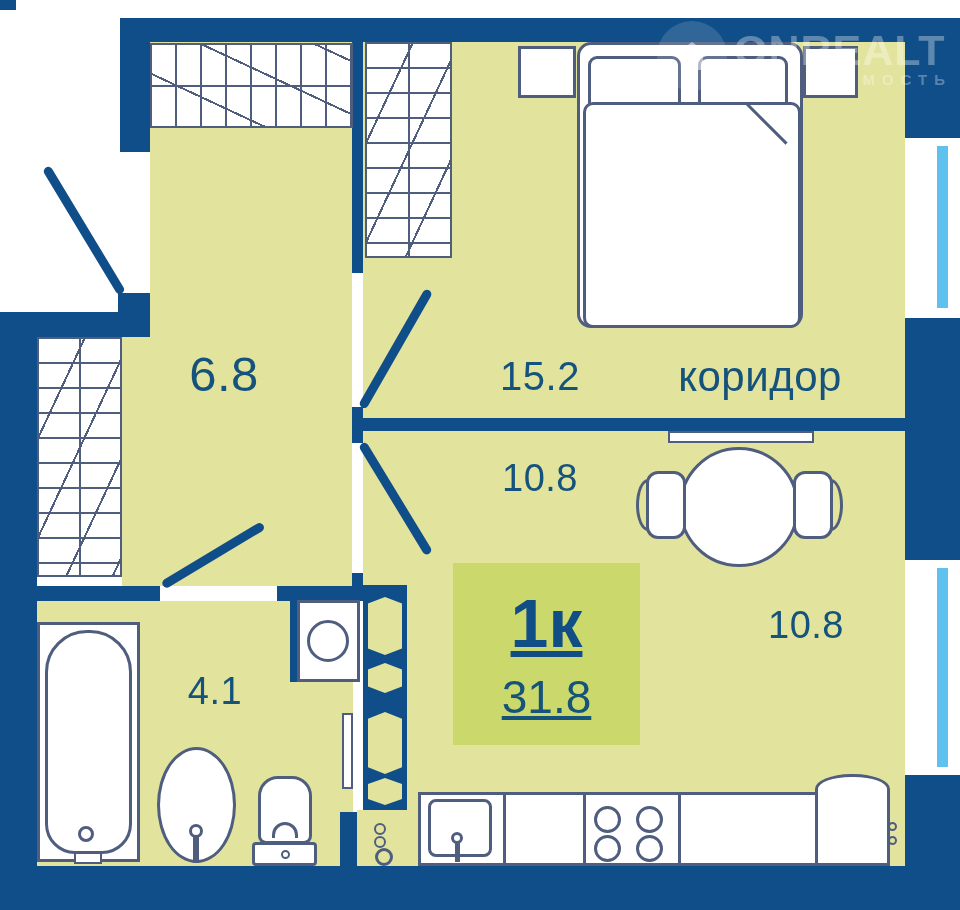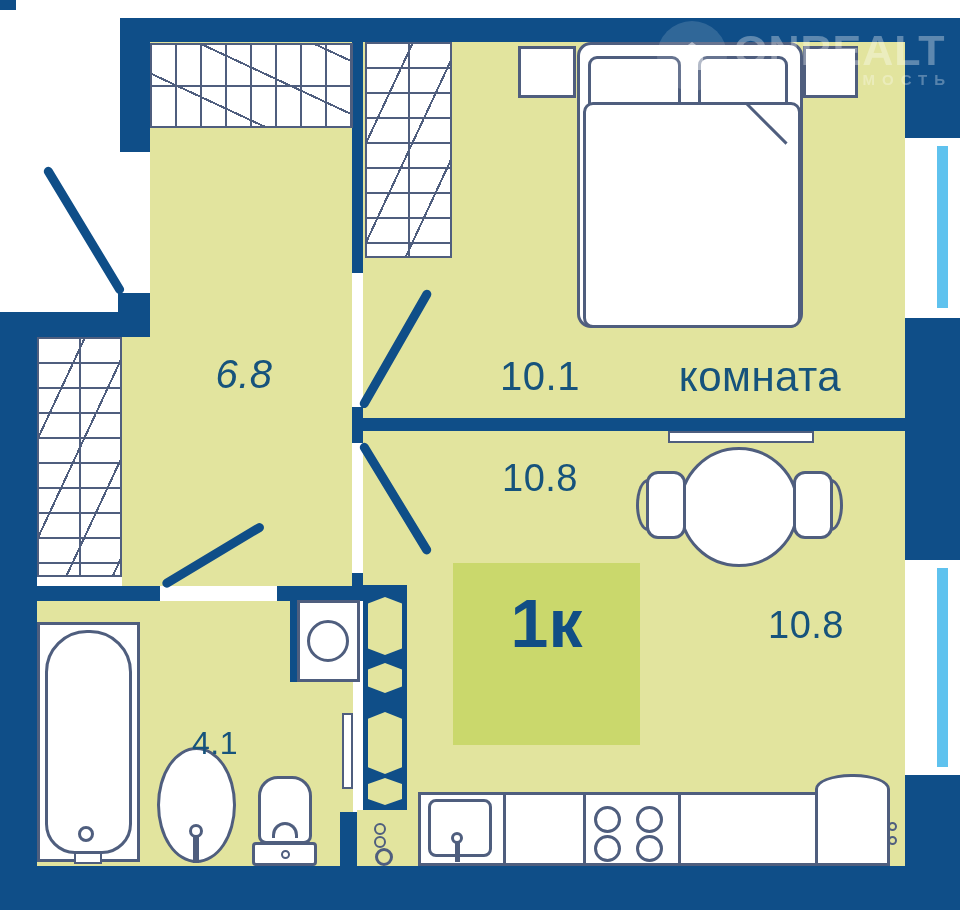--- a/index.html
+++ b/index.html
@@ -44,21 +44,21 @@
       repeating-linear-gradient(90deg, transparent 0 23px, var(--line) 23px 25px);
     background-size:auto auto, 100% 2px, auto auto;
     background-position:0 0, left center, 0 0;
     background-repeat:repeat, no-repeat, repeat;
   }
   .lbl{
     position:absolute;color:var(--txt);white-space:nowrap;
     transform:translate(-50%,-50%);font-weight:500;letter-spacing:.5px;
   }
   .badge{position:absolute;background:var(--badge);}
-  .badge .big{position:absolute;left:50%;transform:translate(-50%,-50%);color:#114e85;font-weight:bold;}
+  .badge .big{position:absolute;left:50%;transform:translate(-50%,-50%);color:#114e85;font-weight:bold;text-decoration:underline;}
   .wm{position:absolute;color:rgba(255,255,255,.33);font-weight:bold;white-space:nowrap;}
   .wm-circle{position:absolute;border-radius:50%;background:rgba(255,255,255,.14);}
   .wm-house{position:absolute;background:rgba(255,255,255,.5);
     clip-path:polygon(50% 0,100% 46%,81% 46%,81% 100%,19% 100%,19% 46%,0 46%);}
   .circ{border-radius:50%;}
 </style>
 </head>
 <body>
 
 <div class="plan">
@@ -162,27 +162,28 @@
   <div class="f" style="left:252px;top:842px;width:65px;height:24px;border-radius:4px;"></div>
   <div class="ol circ" style="left:281px;top:850px;width:9px;height:9px;border-width:2.5px;"></div>
 
   <div class="f" style="left:297px;top:600px;width:63px;height:82px;"></div>
   <div class="ol circ" style="left:307px;top:620px;width:42px;height:42px;"></div>
 
   <div class="f" style="left:342px;top:713px;width:11px;height:76px;border-width:2px;"></div>
 
   <div class="badge" style="left:453px;top:563px;width:187px;height:182px;">
     <div class="big" style="top:60px;font-size:68px;">1к</div>
+    <div class="big" style="top:134px;font-size:46px;font-weight:500;color:#155379;">31.8</div>
   </div>
 
-  <div class="lbl" style="left:244px;top:374px;font-size:40px;font-style:italic;">6.8</div>
-  <div class="lbl" style="left:540px;top:376px;font-size:40px;">10.1</div>
-  <div class="lbl" style="left:760px;top:377px;font-size:42px;">комната</div>
+  <div class="lbl" style="left:224px;top:374px;font-size:49px;">6.8</div>
+  <div class="lbl" style="left:540px;top:376px;font-size:40px;">15.2</div>
+  <div class="lbl" style="left:760px;top:377px;font-size:42px;">коридор</div>
   <div class="lbl" style="left:540px;top:478px;font-size:38px;">10.8</div>
   <div class="lbl" style="left:806px;top:625px;font-size:38px;">10.8</div>
-  <div class="lbl" style="left:215px;top:743px;font-size:32px;text-align:right;">4.1</div>
+  <div class="lbl" style="left:215px;top:691px;font-size:38px;text-align:right;">4.1</div>
 
   <div class="wm-circle" style="left:657px;top:21px;width:70px;height:70px;"></div>
   <div class="wm-house" style="left:674px;top:42px;width:36px;height:28px;"></div>
   <div class="wm" style="left:736px;top:71px;font-size:15px;letter-spacing:7px;color:rgba(255,255,255,.3);">НЕДВИЖИМОСТЬ</div>
   <div class="wm" style="left:734px;top:26px;font-size:43px;letter-spacing:1px;">ONREALT</div>
 
 </div>
 
 </body></html>

